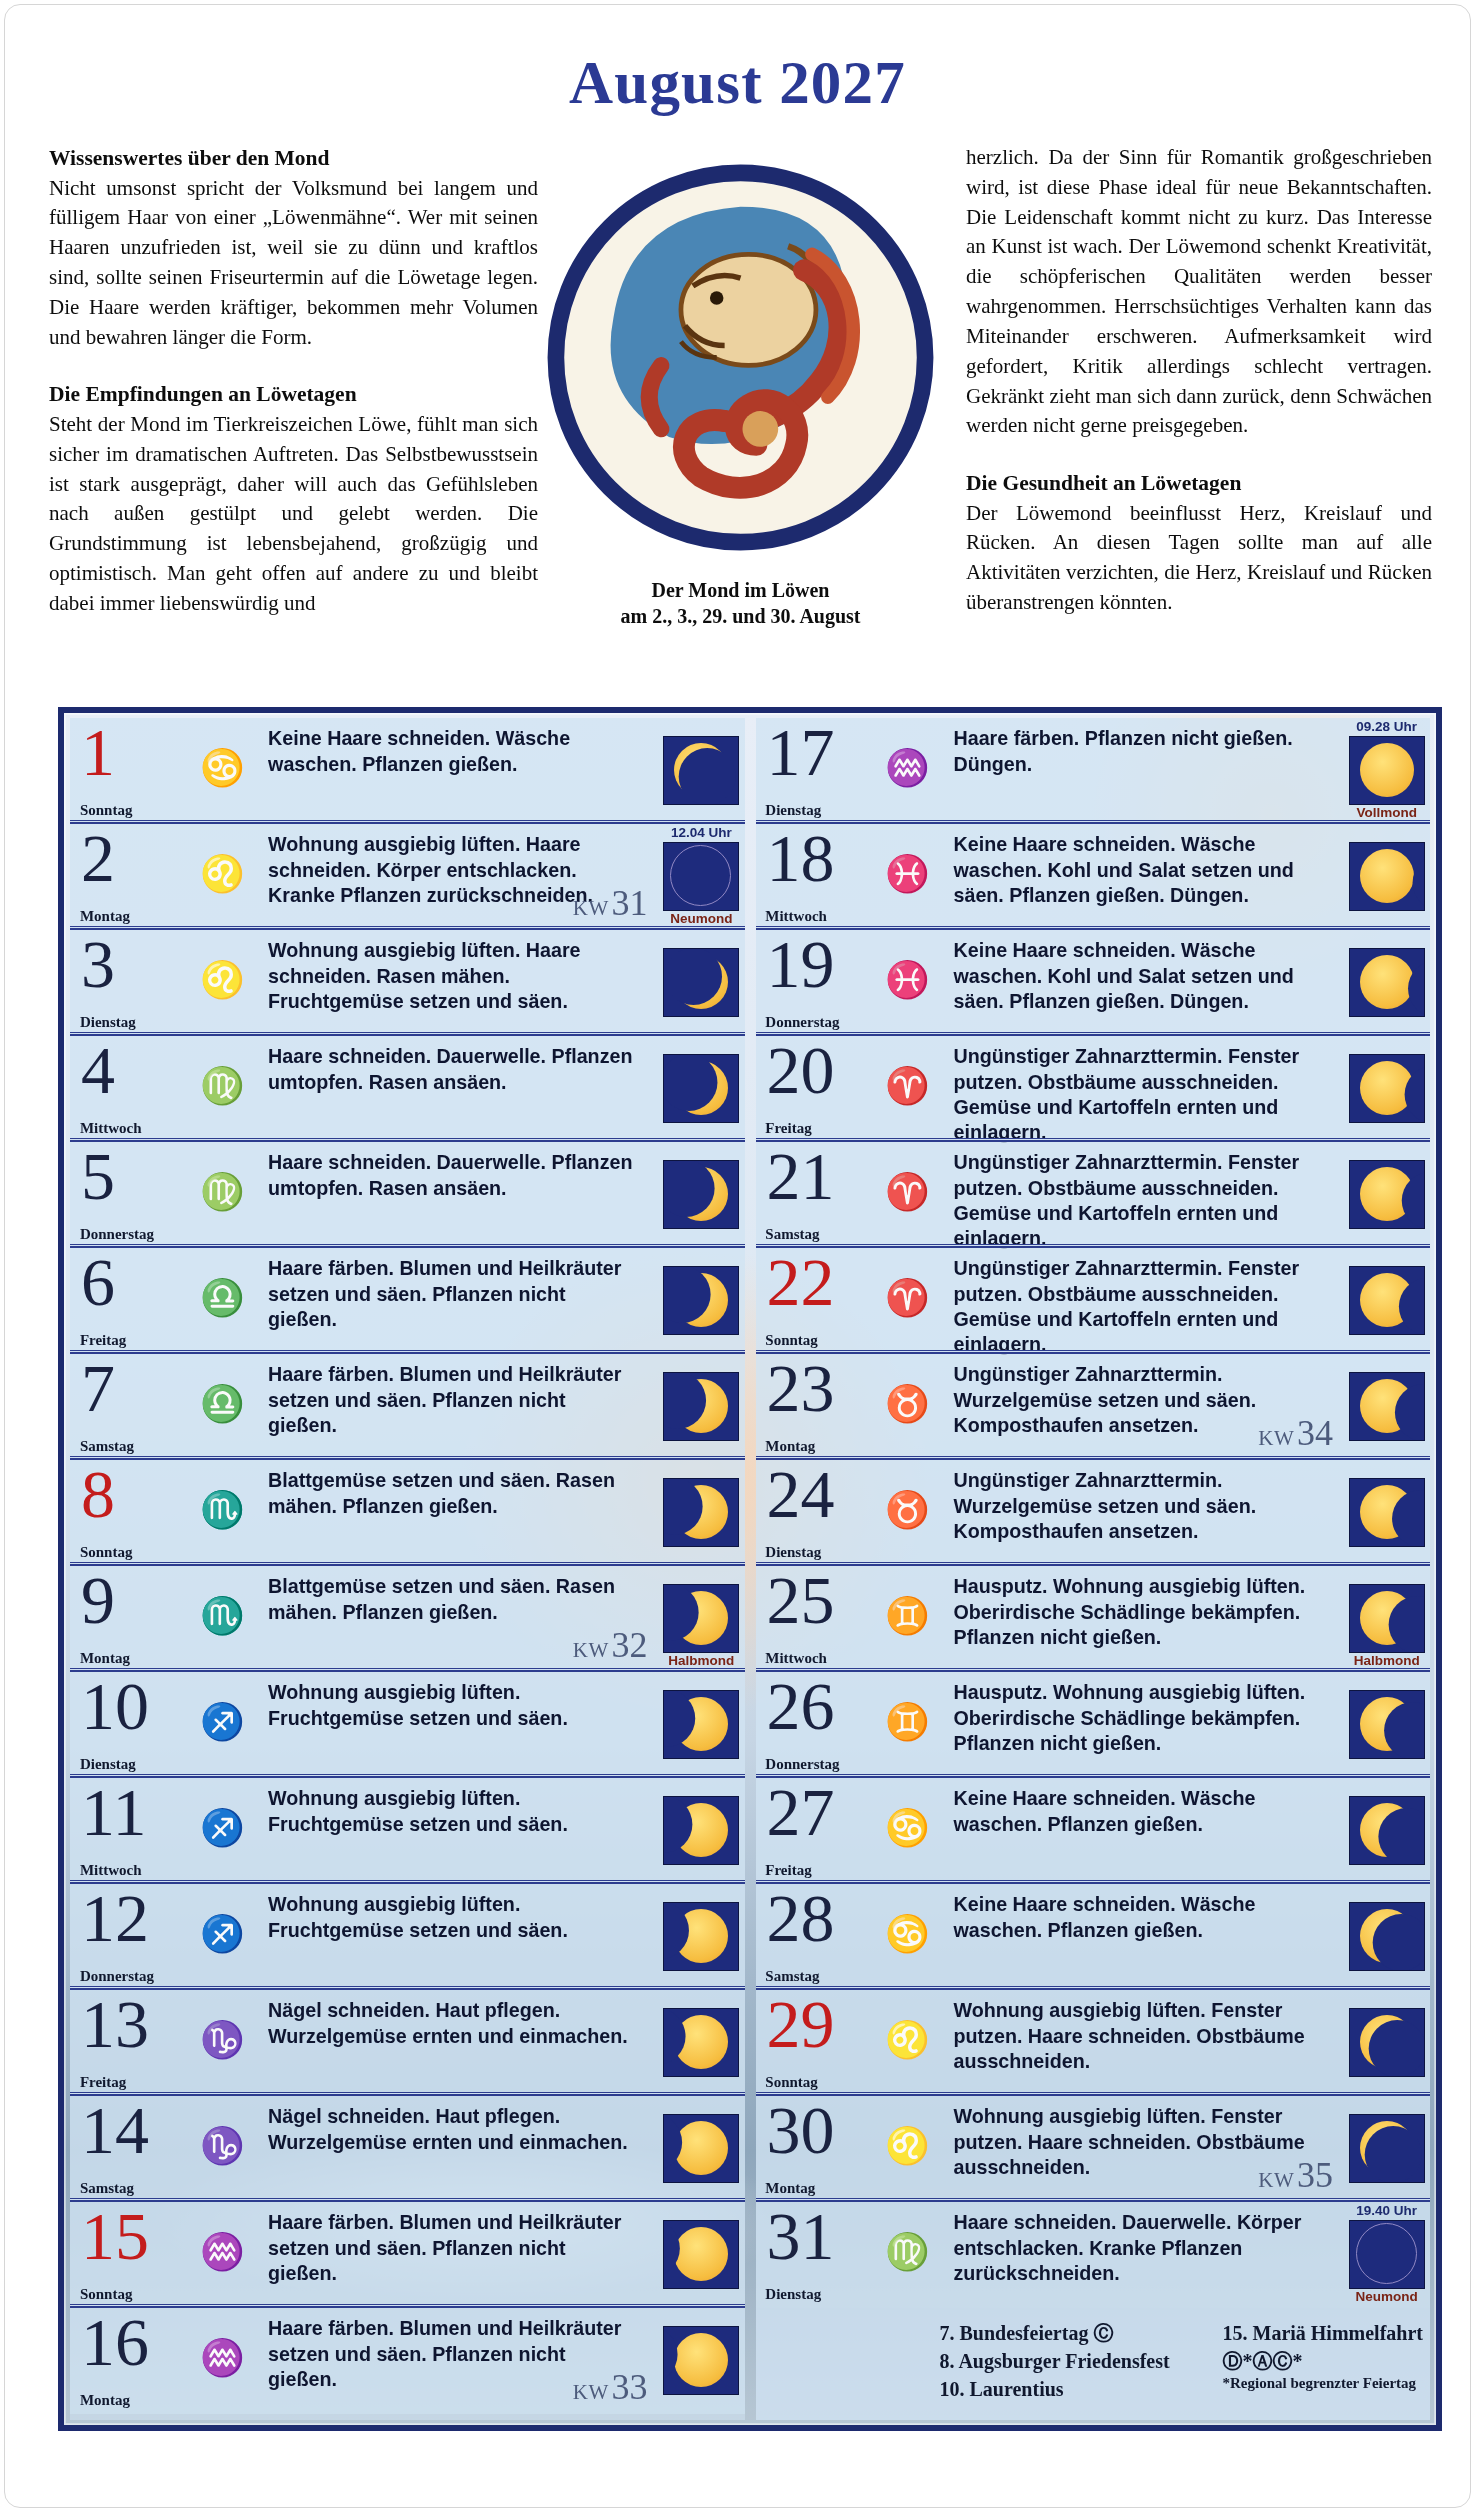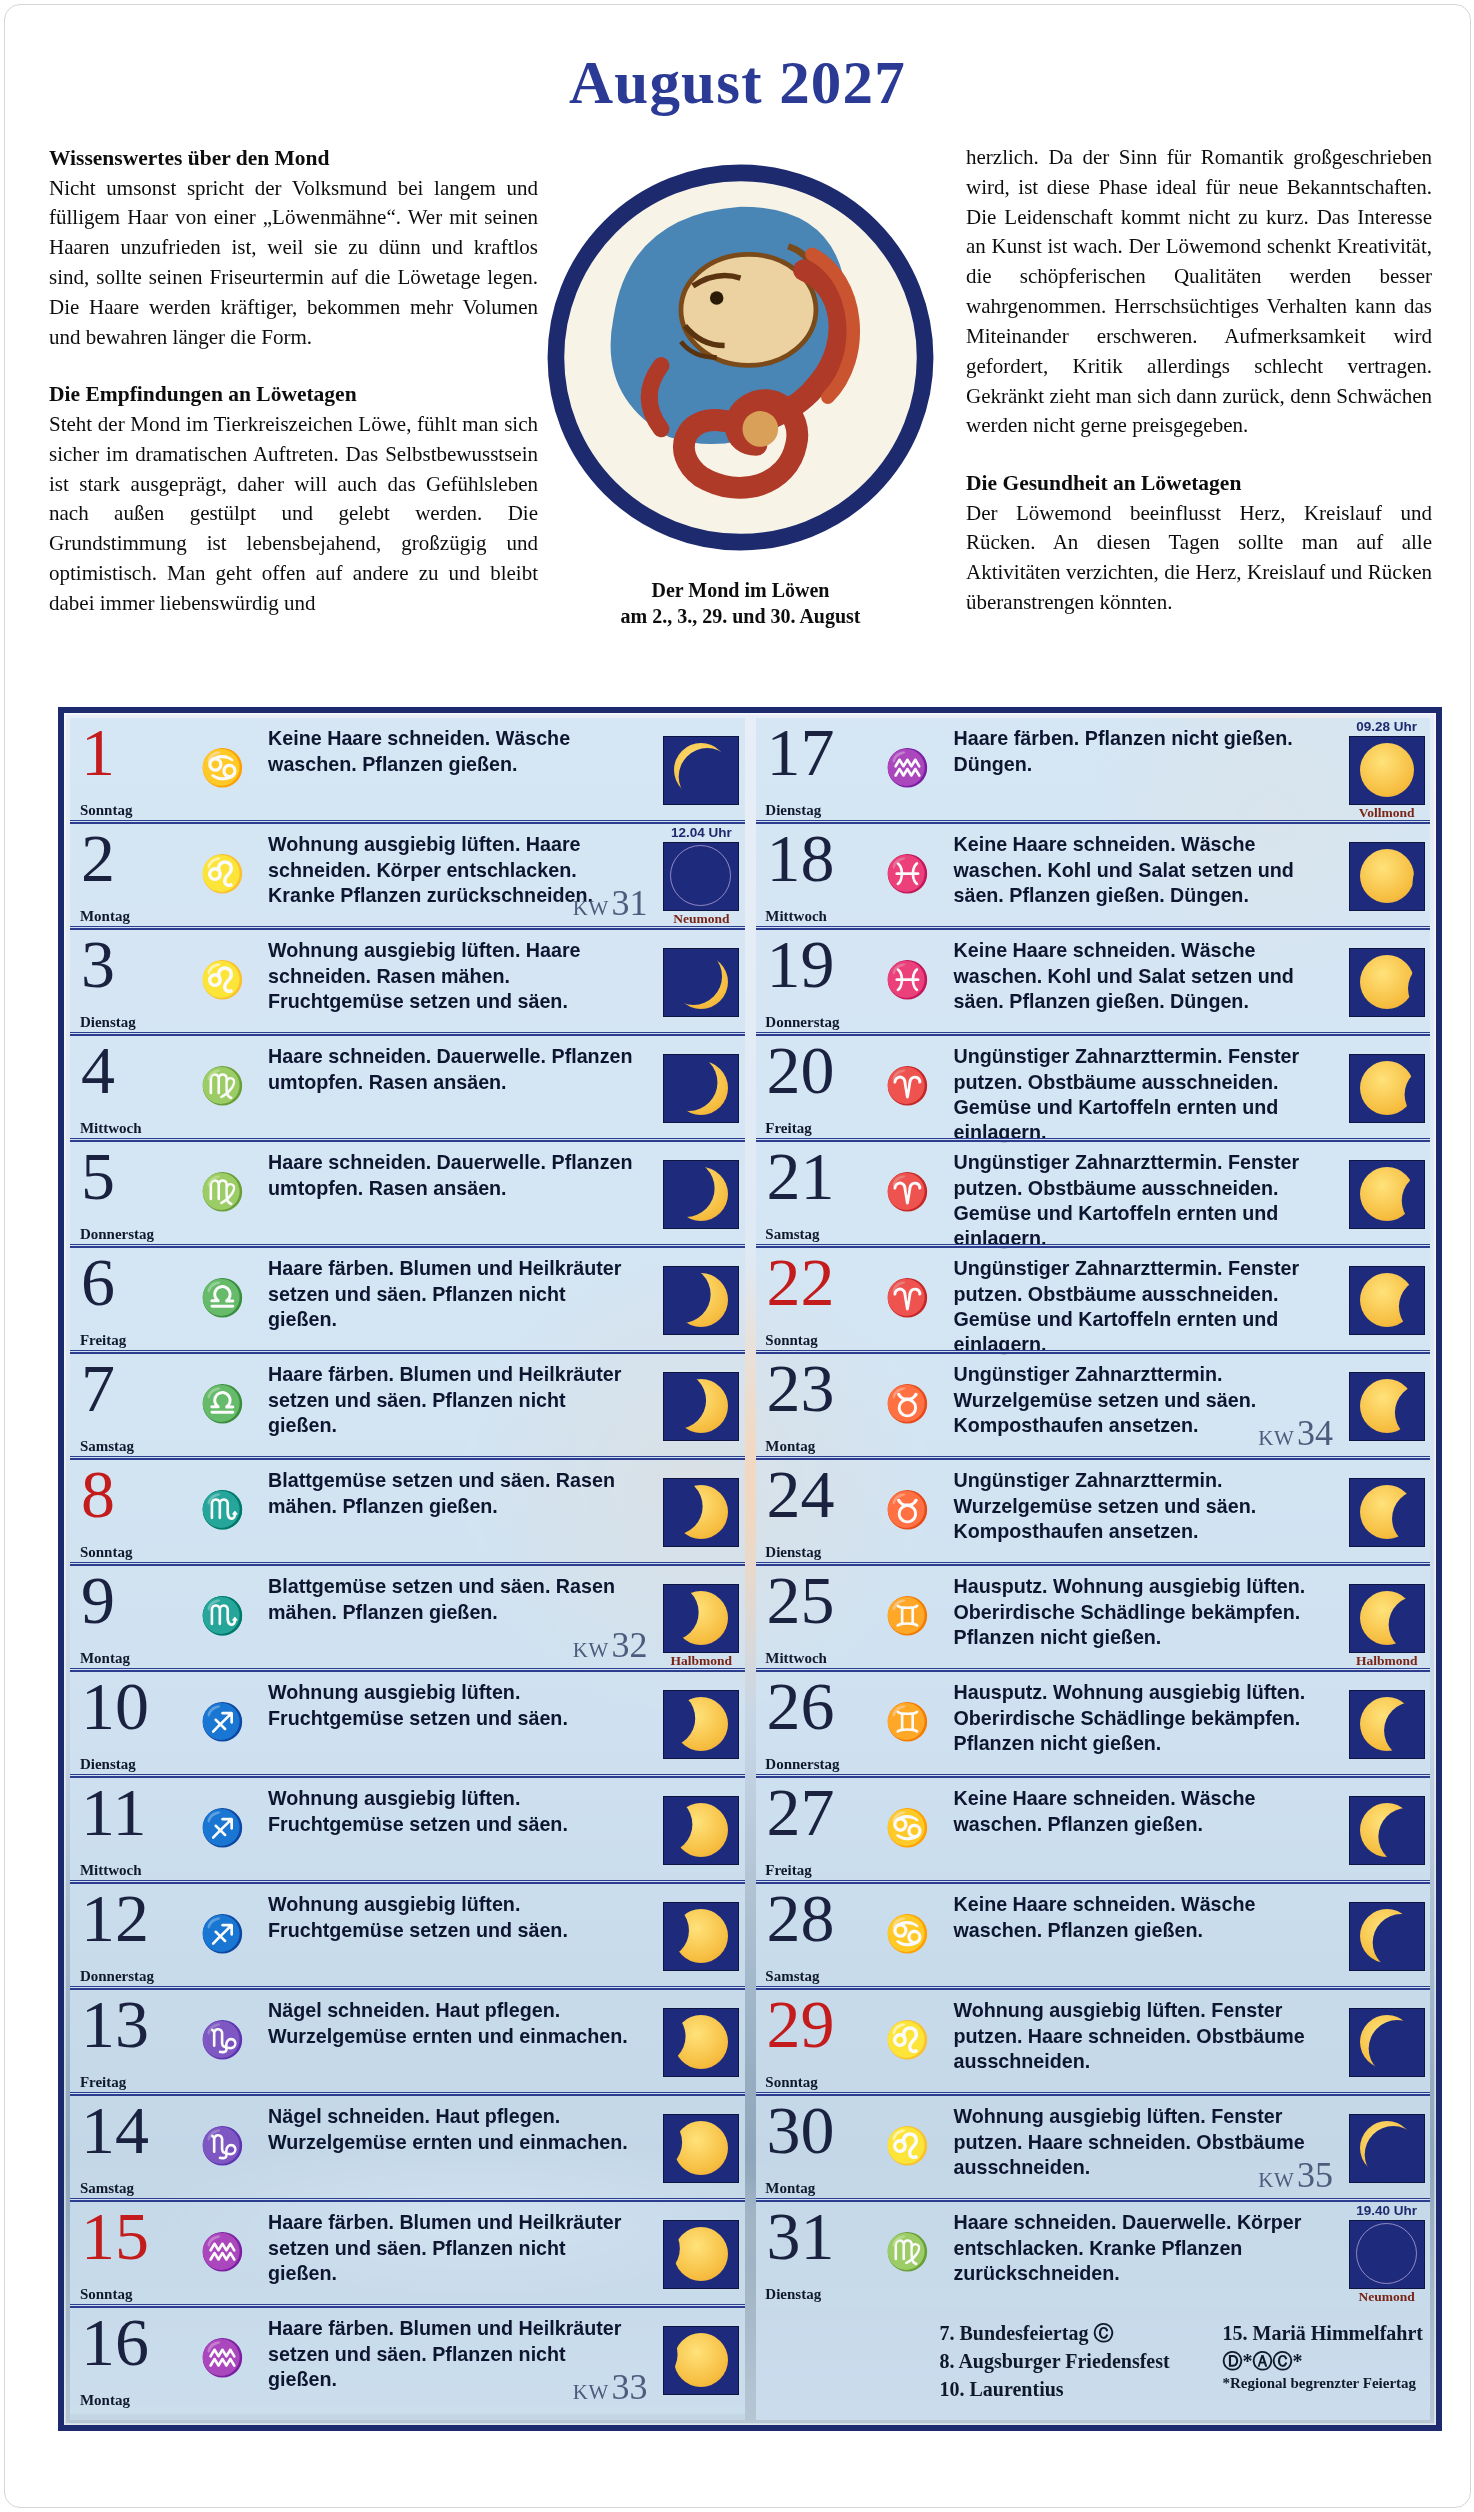--- a/index.html
+++ b/index.html
@@ -55,21 +55,21 @@
 
   .moon-col{position:absolute;right:3.7px;top:1.2px;width:79px;height:99px;text-align:center;}
   .moon-time{height:16.6px;font-family:"Liberation Sans", sans-serif;font-weight:bold;font-size:13.5px;color:#1d2a6e;}
   .moon-box{position:relative;width:76px;height:69px;margin:0 auto;background:#1e2b7d;border:0.6px solid #0d1440;overflow:hidden;box-sizing:border-box;}
   .moon-disc{position:absolute;left:50%;top:50%;width:54px;height:54px;margin:-27px 0 0 -27px;border-radius:50%;
     background:radial-gradient(circle at 42% 35%, #ffe27a, #f6bd3f 68%, #e99d2b);}
   .moon-cover{position:absolute;left:50%;top:50%;width:57px;height:57px;margin:-28px 0 0 -28px;border-radius:50%;background:#1e2b7d;}
   .moon-glow{position:absolute;left:50%;top:50%;width:61px;height:61px;margin:-31px 0 0 -31px;border-radius:50%;
     background:radial-gradient(circle, #fff6bf 0%, #f4d express 0%, #f4d05e 20%, #c09ac0 48%, #4a4a96 68%, #1e2b7d 78%);
     border:1.2px solid #9188c4;box-sizing:border-box;display:none;}
-  .moon-label{height:16px;font-family:Liberation Serif, serif;font-weight:bold;font-size:13.5px;color:#7a2416;}
+  .moon-label{height:16px;font-family:Liberation Sans, sans-serif;font-weight:bold;font-size:13.5px;color:#7a2416;}
 
   .col-filler{flex:1 1 auto;background:rgba(209,227,243,0.55);}
   .cal-footer{flex:1 1 auto;background:rgba(209,227,243,0.78);position:relative;
     font-size:20px;font-weight:bold;color:#10182e;line-height:1.4;}
   .cal-footer .hol-left{position:absolute;left:184px;top:11px;width:246px;}
   .cal-footer .hol-left div{padding-left:34px;text-indent:-34px;}
   .cal-footer .hol-right{position:absolute;left:467px;top:11px;width:264px;}
   .cal-footer .hol-note{position:absolute;left:467px;bottom:26px;font-size:15px;}
 </style>
 </head>

